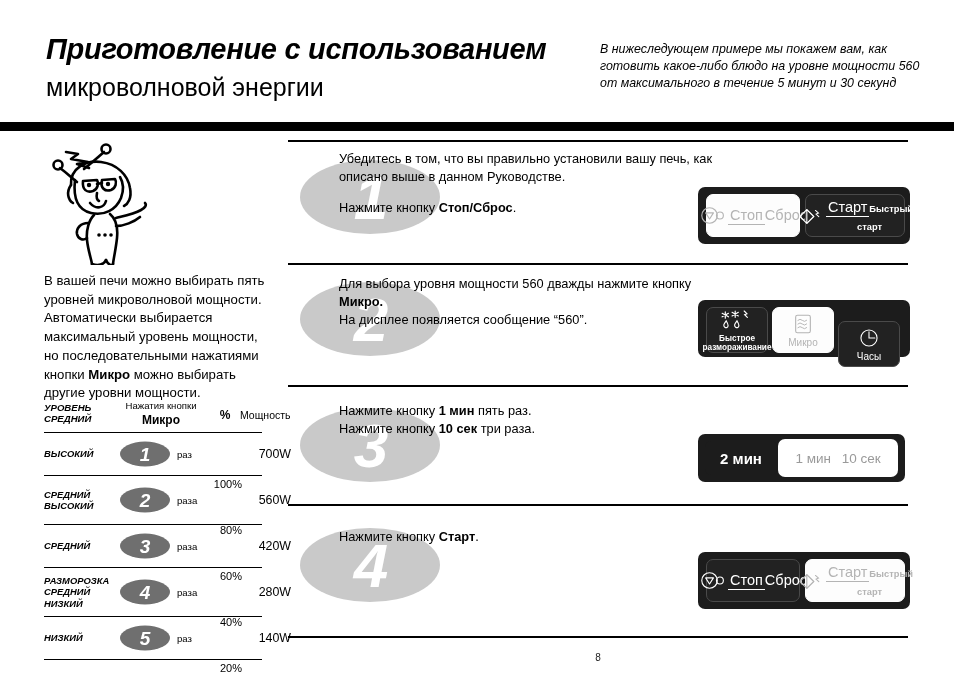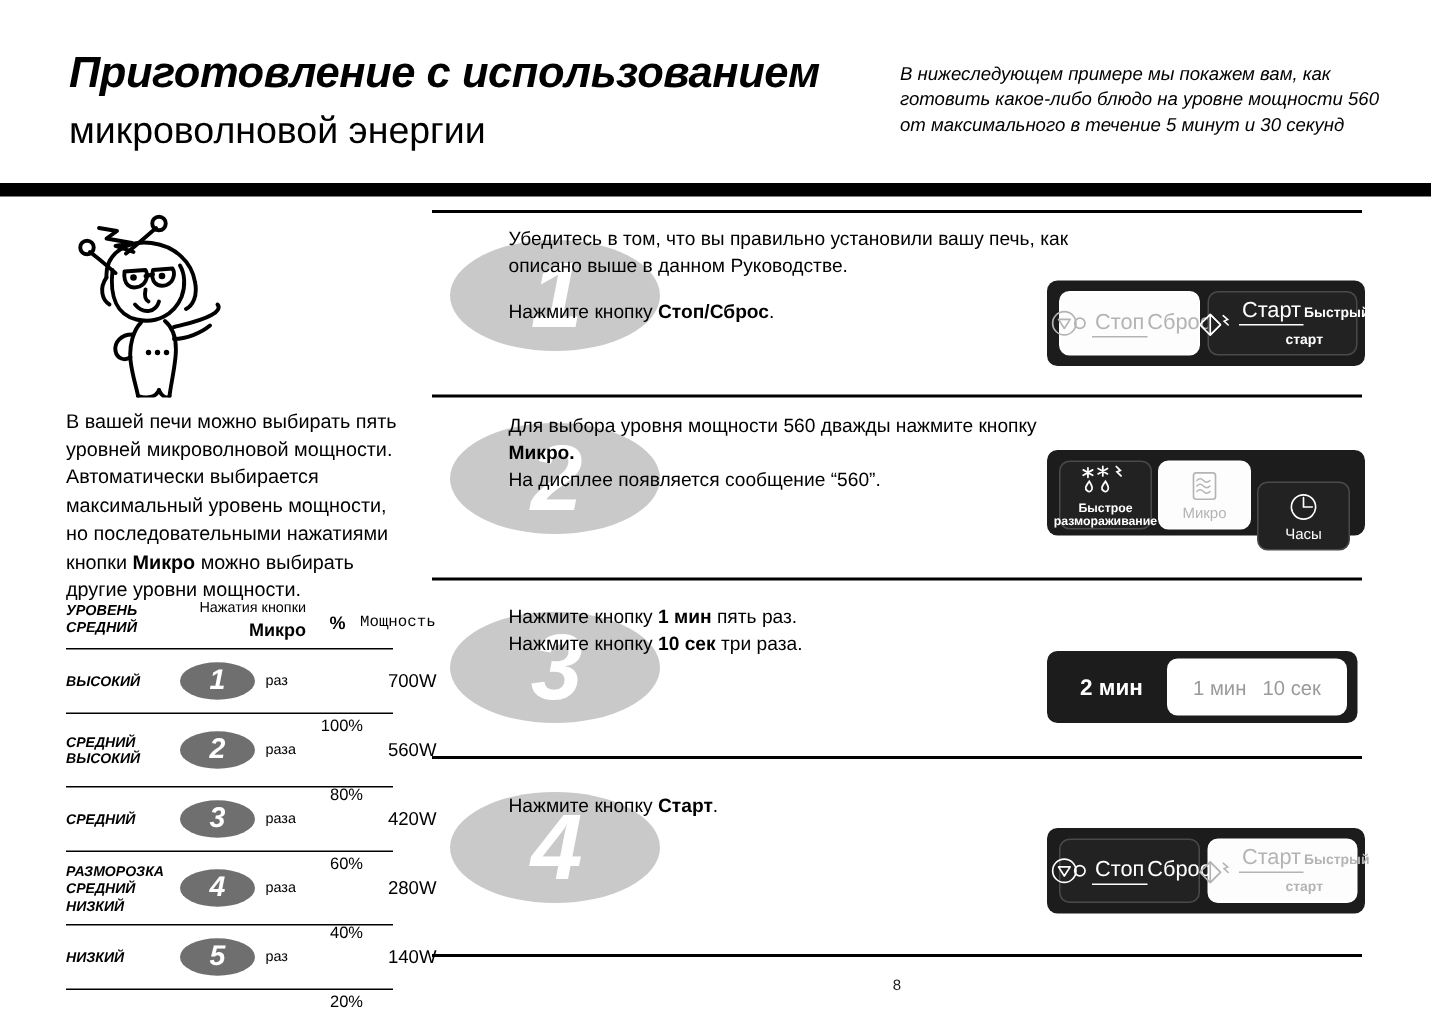--- a/index.html
+++ b/index.html
@@ -33,24 +33,24 @@
   .left-para{
     position:absolute;left:44px;top:272px;width:225px;
     font-size:13.2px;line-height:1.42;
   }
   .left-para b{font-weight:bold;}
 
   
   .ptable{position:absolute;left:44px;top:402px;width:235px;}
   .ptable .thead{position:relative;height:30px;}
   .th-lvl{position:absolute;left:0;top:0;width:66px;font-size:9.6px;font-weight:bold;font-style:italic;line-height:1.18;}
-  .th-press{position:absolute;left:74px;top:-2px;width:86px;text-align:right;font-size:9.6px;line-height:1.2;}
+  .th-press{position:absolute;left:74px;top:-2px;width:86px;text-align:center;font-size:9.6px;line-height:1.2;}
   .th-press .b2{display:block;font-size:12px;font-weight:bold;margin-top:1px;}
   .th-pct{position:absolute;left:168px;top:6px;width:26px;text-align:center;font-size:12px;font-weight:bold;}
-  .th-pwr{position:absolute;left:196px;top:7px;width:46px;text-align:left;font-size:10.5px;font-family:Liberation Mono, monospace;}
+  .th-pwr{position:absolute;left:196px;top:7px;width:46px;text-align:left;font-size:10.5px;}
 
   .hr-row{height:1px;background:#000;width:218px;margin:0;}
   .prow{position:relative;height:42px;}
   .prow.tall{height:48px;}
   .p-name{position:absolute;left:0;top:50%;transform:translateY(-50%);width:70px;
           font-size:9.4px;font-weight:bold;font-style:italic;line-height:1.2;}
   .p-badge{position:absolute;left:76px;top:50%;transform:translateY(-50%);
            width:50px;height:25px;border-radius:50%/50%;background:#6f6f6f;
            color:#fff;font-size:19px;font-weight:bold;font-style:italic;
            text-align:center;line-height:25px;}

